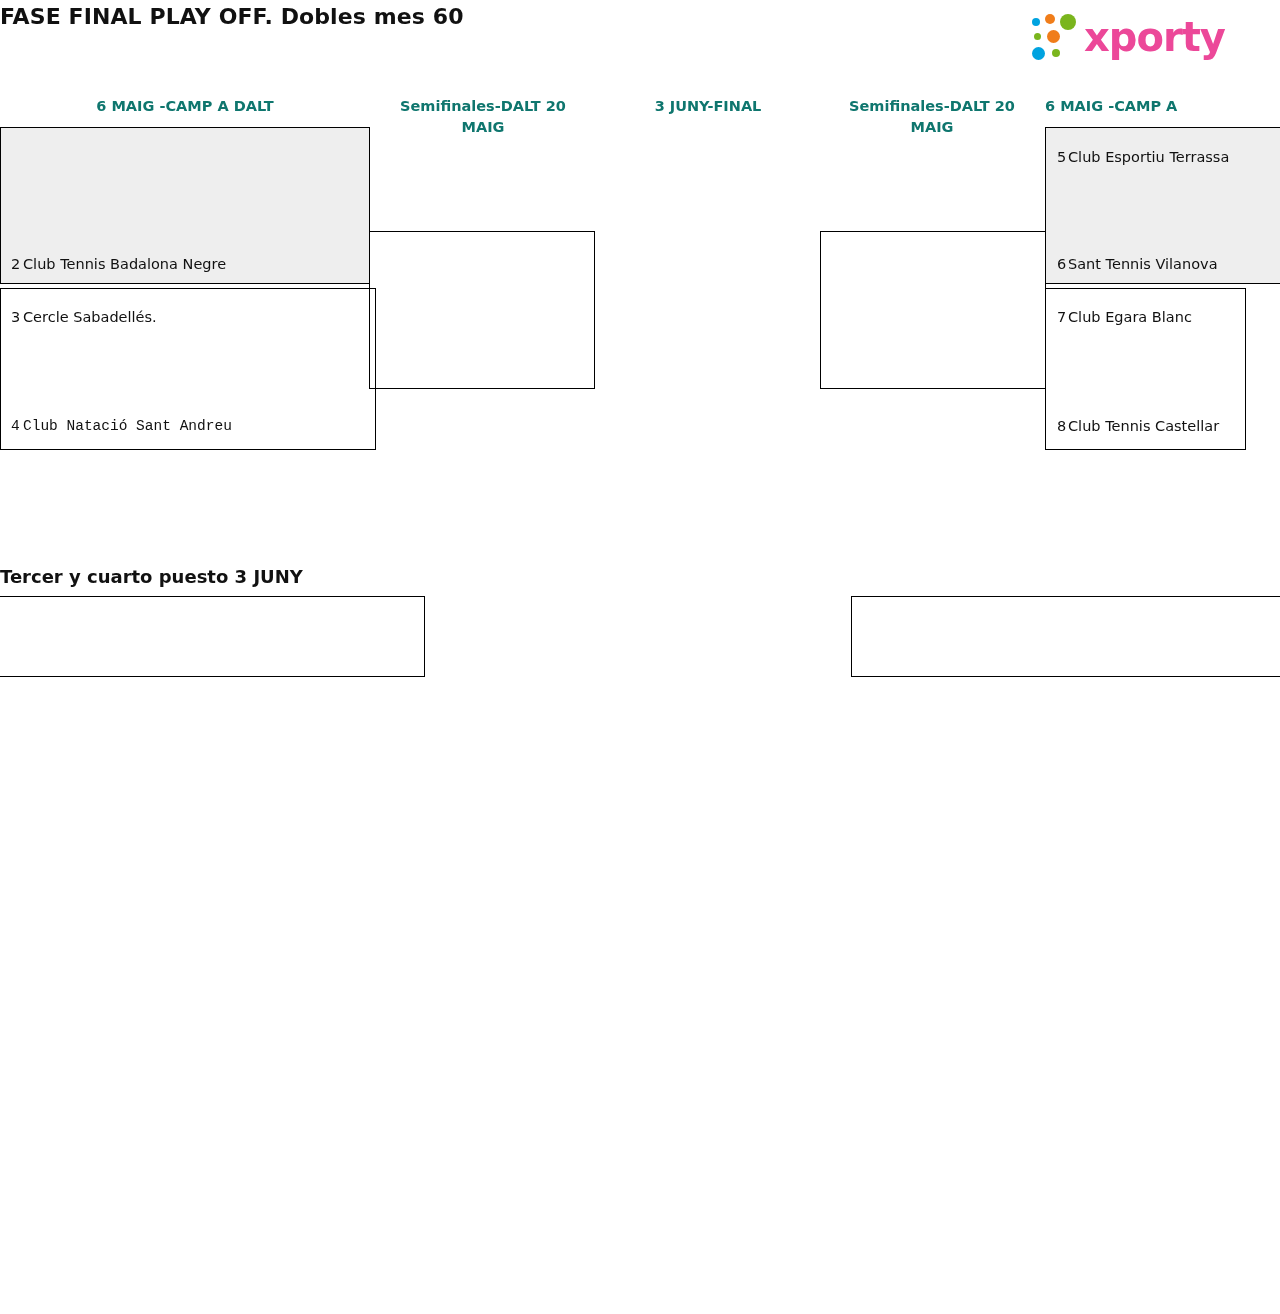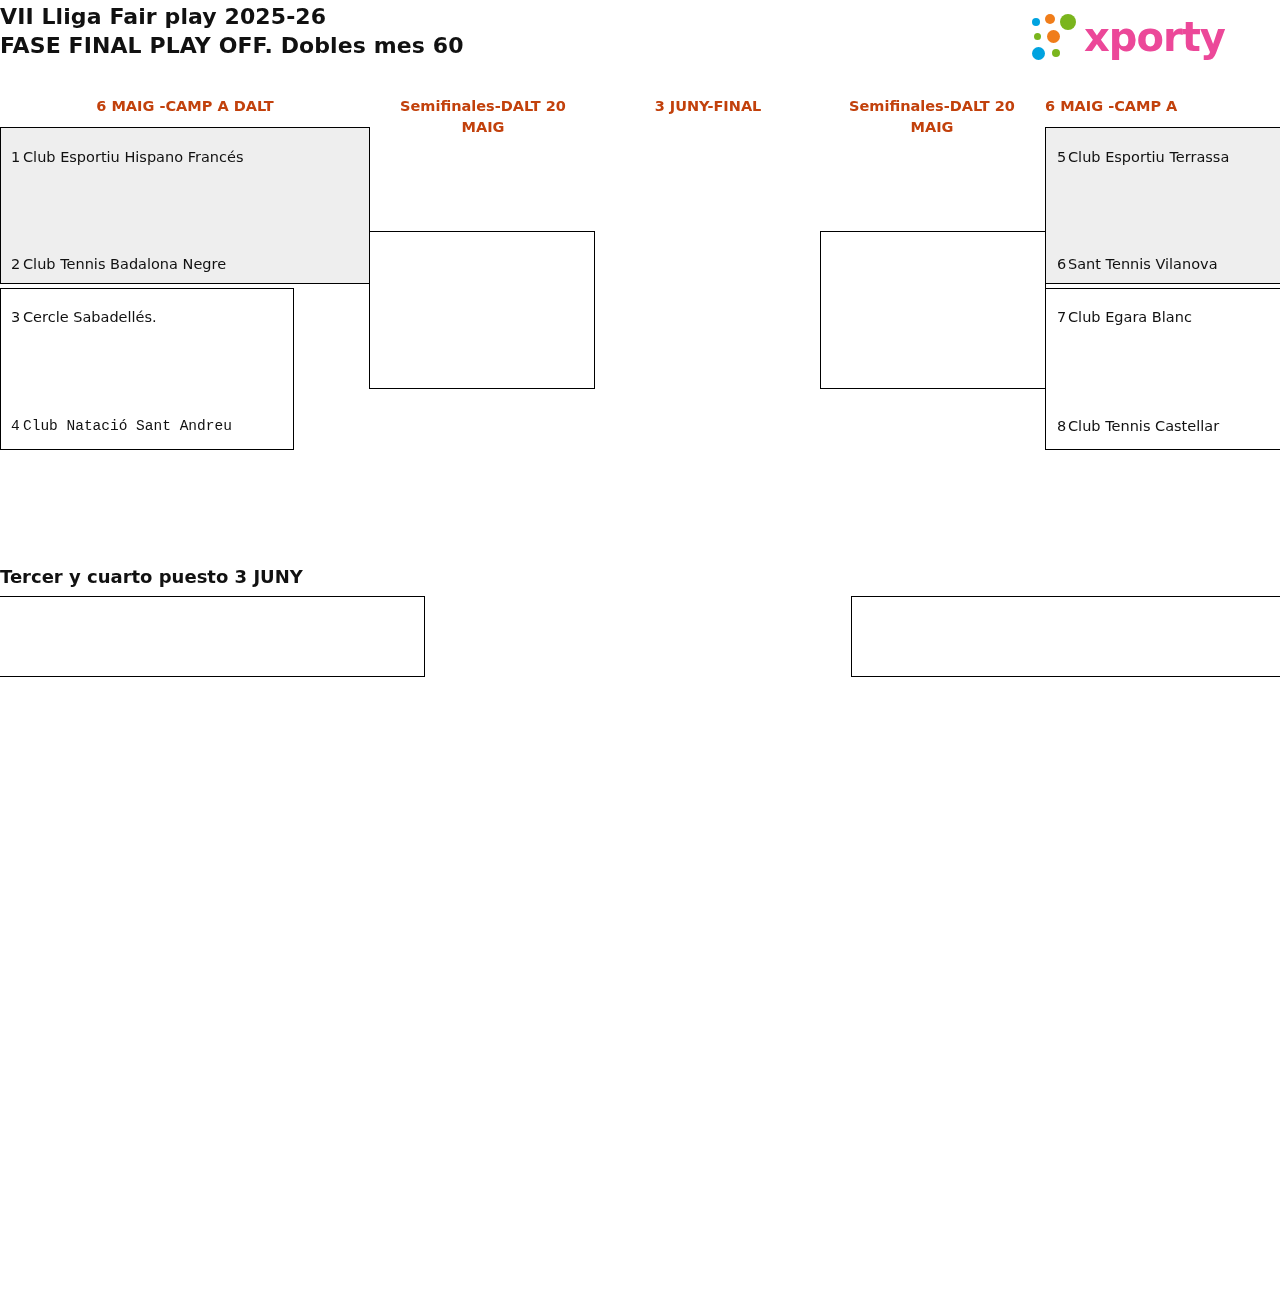--- a/index.html
+++ b/index.html
@@ -61,21 +61,21 @@
     line-height: 62px;
   }
 
   
   .col-head {
     position: absolute;
     font-size: 14.5px;
     font-weight: bold;
     text-align: center;
     line-height: 21px;
-    color: #c2410c;
+    color: #0f766e;
   }
 
   
   .match-box {
     position: absolute;
     border: 1px solid #000000;
     box-sizing: border-box;
     background: transparent;
   }
   .match-box.shaded {
@@ -144,21 +144,20 @@
     border-top: 1px solid #000000;
     border-left: 1px solid #000000;
     border-bottom: 1px solid #000000;
     border-right: none;
   }
 </style>
 </head>
 <body>
 
 <div id="header-title">
-  <div class="line">VII Lliga Fair play 2025-26</div>
   <div class="line">FASE FINAL PLAY OFF. Dobles mes 60</div>
 </div>
 
 <div id="brand-logo">
   <div class="dots">
     <div class="dot" style="left:0px;  top:4px;  width:8px;  height:8px;  background:#00a3e0;"></div>
     <div class="dot" style="left:13px; top:0px;  width:10px; height:10px; background:#f07d1a;"></div>
     <div class="dot" style="left:28px; top:0px;  width:16px; height:16px; background:#7ab51d;"></div>
     <div class="dot" style="left:2px;  top:19px; width:7px;  height:7px;  background:#7ab51d;"></div>
     <div class="dot" style="left:15px; top:16px; width:13px; height:13px; background:#f07d1a;"></div>
@@ -172,49 +171,46 @@
 
 <div class="col-head" style="left:383px; top:96px; width:200px;">Semifinales-DALT 20 MAIG</div>
 
 <div class="col-head" style="left:608px; top:96px; width:200px;">3 JUNY-FINAL</div>
 
 <div class="col-head" style="left:832px; top:96px; width:200px;">Semifinales-DALT 20 MAIG</div>
 
 <div class="col-head" style="left:1045px; top:96px; width:320px; text-align:left;">6 MAIG -CAMP A</div>
 
 <div class="match-box shaded" style="left:0px; top:127px; width:370px; height:157px;">
-  <div class="slot" style="top:19px;">
-    <span class="seed">1</span><span class="team">Club Esportiu Hispano Francés</span>
-  </div>
   <div class="slot" style="top:126px;">
     <span class="seed">2</span><span class="team">Club Tennis Badalona Negre</span>
   </div>
 </div>
 
-<div class="match-box" style="left:0px; top:288px; width:294px; height:162px;">
+<div class="match-box" style="left:0px; top:288px; width:376px; height:162px;">
   <div class="slot" style="top:18px;">
     <span class="seed">3</span><span class="team">Cercle Sabadellés.</span>
   </div>
   <div class="slot" style="top:127px;font-family:Liberation Mono, monospace;">
     <span class="seed">4</span><span class="team">Club Natació Sant Andreu</span>
   </div>
 </div>
 
 <div class="empty-box" style="left:369px; top:231px; width:226px; height:158px;"></div>
 
 <div class="match-box shaded" style="left:1045px; top:127px; width:236px; height:157px;">
   <div class="slot right" style="top:19px;">
     <span class="seed">5</span><span class="team">Club Esportiu Terrassa</span>
   </div>
   <div class="slot right" style="top:126px;">
     <span class="seed">6</span><span class="team">Sant Tennis Vilanova</span>
   </div>
 </div>
 
-<div class="match-box" style="left:1045px; top:288px; width:236px; height:162px;">
+<div class="match-box" style="left:1045px; top:288px; width:201px; height:162px;">
   <div class="slot right" style="top:18px;">
     <span class="seed">7</span><span class="team">Club Egara Blanc</span>
   </div>
   <div class="slot right" style="top:127px;">
     <span class="seed">8</span><span class="team">Club Tennis Castellar</span>
   </div>
 </div>
 
 <div class="empty-box" style="left:820px; top:231px; width:226px; height:158px;"></div>
 

